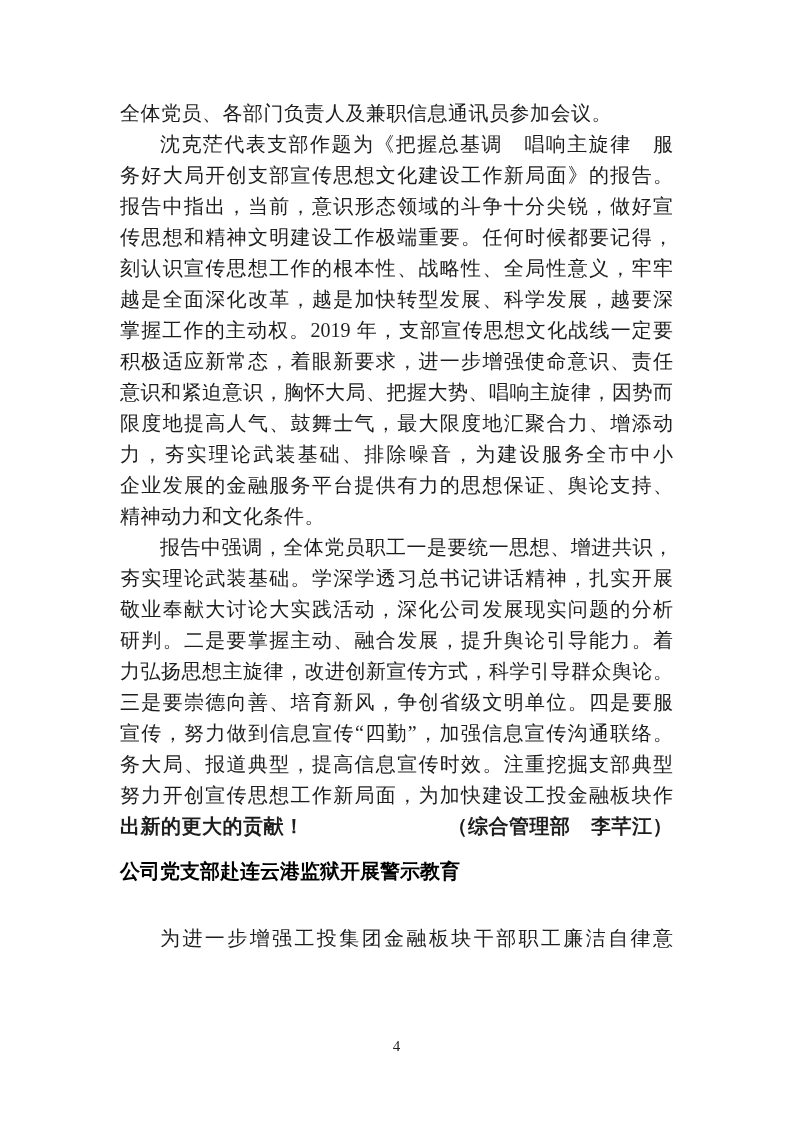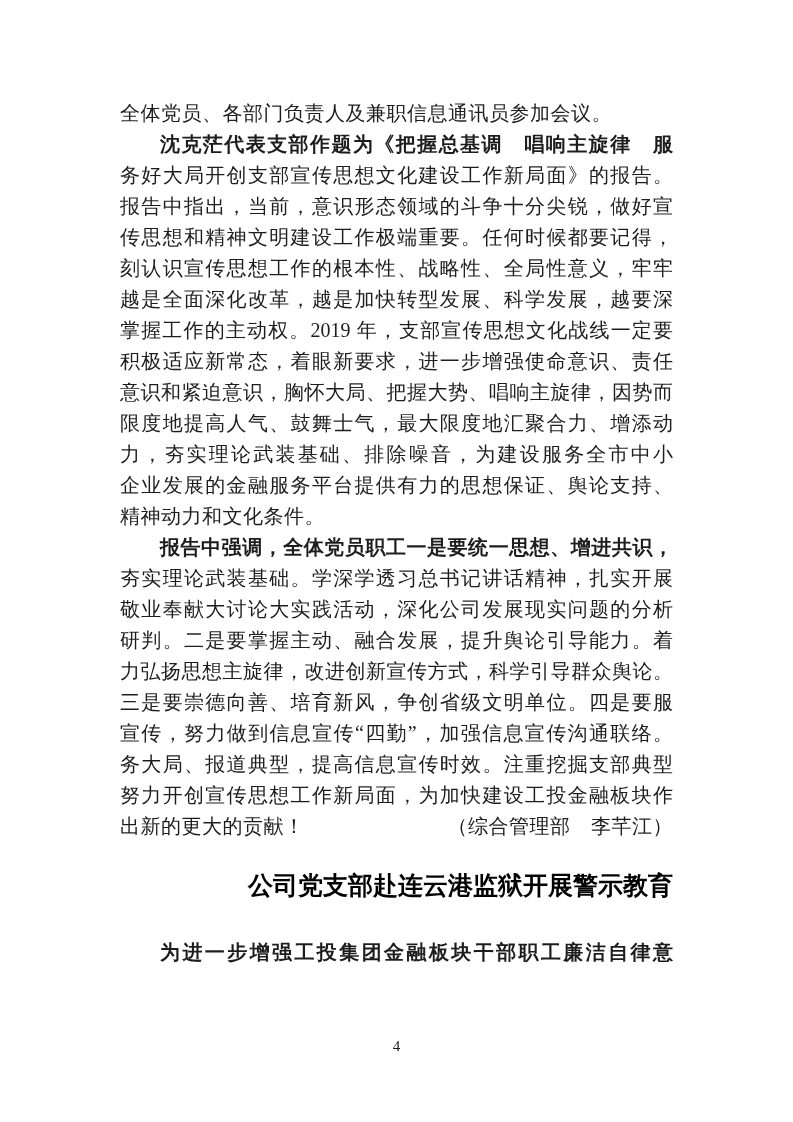--- a/index.html
+++ b/index.html
@@ -31,35 +31,35 @@
     white-space: nowrap;
   }
   .line.fill {
     white-space: normal;
     text-align: justify;
     text-align-last: justify;
     letter-spacing: 0;
   }
   .line.indent {
     text-indent: 2em;
-    font-weight: bold;
   }
   .line.closing {
     display: flex;
     justify-content: space-between;
     white-space: nowrap;
+    font-weight: bold;
   }
   .article-heading {
-    margin: 26px 0 0 0;
+    margin: 12px 0 0 0;
     padding: 0;
     font-family: "Liberation Sans", "DejaVu Sans", sans-serif;
     font-weight: 700;
-    font-size: 25px;
+    font-size: 20px;
     line-height: 34px;
-    text-align: right;
+    text-align: left;
     color: #000000;
   }
   .opening-block {
     margin-top: 35px;
   }
   .page-number {
     position: absolute;
     top: 1036px;
     left: 0;
     width: 100%;

